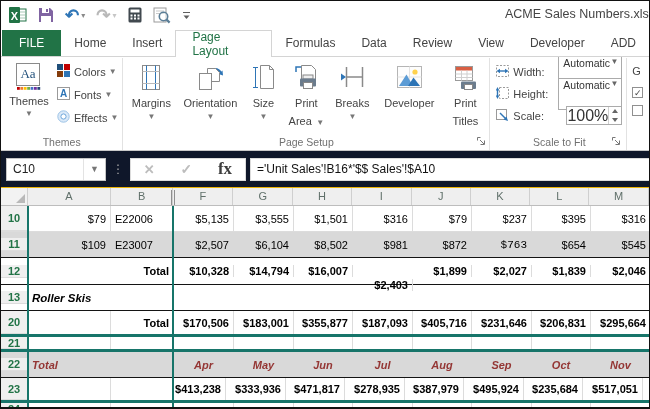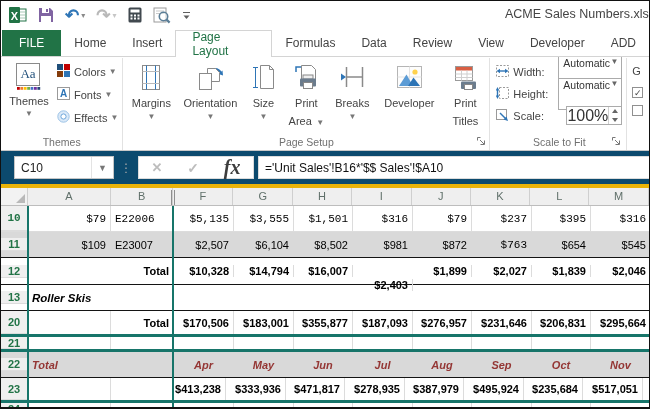--- a/index.html
+++ b/index.html
@@ -51,43 +51,43 @@
   .spin .sarrows { width:13px; border-left:1px solid #d0d0d0; display:flex; flex-direction:column; }
   .spin .sarrows div { flex:1; display:flex; align-items:center; justify-content:center; }
   .tri-up { width:0; height:0; border-left:3px solid transparent; border-right:3px solid transparent; border-bottom:4px solid #666; }
   .tri-dn { width:0; height:0; border-left:3px solid transparent; border-right:3px solid transparent; border-top:4px solid #666; }
 
   .pgroup { padding:3px 0 0 5px; border-right:none; }
   .pg-label { font-size:11px; color:#444; height:19px; display:flex; align-items:center; }
   .pg-check { width:11px; height:11px; border:1px solid #909090; background:#fff; margin-top:7px; font-size:9px; line-height:10px; color:#444; text-align:center; }
 
   
-  .fbar { height:37px; background:#0c4a6e; display:flex; align-items:center; padding:0 0 0 13px; border-bottom:4px solid #eab308; }
+  .fbar { height:37px; background:#0f172a; display:flex; align-items:center; padding:0 0 0 5px; border-bottom:1px solid #eab308; }
   .namebox { width:100px; height:23px; background:#fff; border:1px solid #c6c6c6; display:flex; align-items:center; font-size:12px; color:#222; padding-left:6px; }
   .nb-caret { margin-left:auto; font-size:9px; color:#777; padding:0 6px; border-left:1px solid #e3e3e3; align-self:stretch; display:flex; align-items:center; }
   .fb-handle { color:#aaa; font-size:12px; padding:0 6px; }
   .fb-btns { height:23px; background:#fff; border:1px solid #dcdcdc; display:flex; align-items:center; width:116px; justify-content:space-around; }
   .fb-x { color:#bdbdbd; font-size:13px; font-weight:bold; }
   .fb-check { color:#bdbdbd; font-size:14px; font-weight:bold; }
-  .fb-fx { font-family:"Liberation Serif", serif; font-style:italic; font-weight:bold; font-size:20px; color:#3d3d3d; }
+  .fb-fx { font-family:"Liberation Serif", serif; font-weight:bold; font-size:17px; color:#3d3d3d; }
   .fb-formula { flex:1; height:23px; background:#fff; border:1px solid #dcdcdc; border-right:none; margin-left:4px; display:flex; align-items:center; padding-left:6px; font-size:12px; color:#111; white-space:nowrap; overflow:hidden; }
 
   
   .sheet { position:relative; height:222px; background:#fff; overflow:hidden; }
   .g-hrow { height:18px; display:flex; background:#efefef; border-bottom:1px solid #bdbdbd; }
   .g-corner { background:#f2f2f2; border-right:1px solid #cfcfcf; position:relative; }
   .g-corner::after { content:''; position:absolute; right:2px; bottom:2px; width:0; height:0;
       border-left:9px solid transparent; border-bottom:9px solid #b9b9b9; }
   .g-hcell { font-size:11px; color:#60706a; text-align:center; line-height:17px; border-right:1px solid #cfcfcf; }
   .g-row { display:flex; background:#fff; }
   .g-row.fill { background:#d9d9d9; }
   .g-rnum { background:#efefef; color:#217346; font-weight:bold; font-size:11px; display:flex; align-items:center; justify-content:center; border-right:1px solid #cfcfcf; border-bottom:1px solid #dcdcdc; flex-shrink:0; }
   .g-cell { display:flex; align-items:center; font-size:11px; color:#000; border-right:1px solid #dcdcdc; overflow:visible; white-space:nowrap; flex-shrink:0; }
   .fill .g-cell { border-right-color:transparent; }
-  .bb-grid  { border-bottom:1px solid #dcdcdc;font-family:Liberation Mono, monospace; }
+  .bb-grid  { border-bottom:1px solid #dcdcdc; }
   .bb-black { border-bottom:1px solid #141414;align-items:center; }
   .bb-teal  { border-bottom:3px solid #17756a; }
   .bb-none  { border-bottom:none; }
   .num   { justify-content:flex-end; padding-right:4px; }
   .txt   { justify-content:flex-start; padding-left:4px; }
   .bold  { font-weight:bold; }
   .title { font-weight:bold; font-style:italic; justify-content:flex-start; padding-left:4px; font-size:11.5px; }
   .month { font-weight:bold; font-style:italic; color:#943634; justify-content:center; }
   .month.left { justify-content:flex-start; padding-left:4px; }
   .vline-rows { position:absolute; top:18px; bottom:0; width:2px; background:#17756a; z-index:5; }
@@ -502,21 +502,21 @@
         <div class="g-cell" style="width: 60px;"></div>
       </div>
       <div class="g-row bb-teal" style="height: 26px;">
         <div class="g-rnum" style="width: 27px;">20</div>
         <div class="g-cell" style="width: 83px;"></div>
         <div class="g-cell num bold" style="width: 63px;">Total</div>
         <div class="g-cell num bold" style="width: 60px;">$170,506</div>
         <div class="g-cell num bold" style="width: 60px;">$183,001</div>
         <div class="g-cell num bold" style="width: 59px;">$355,877</div>
         <div class="g-cell num bold" style="width: 60px;">$187,093</div>
-        <div class="g-cell num bold" style="width: 59px;">$276,957</div>
+        <div class="g-cell num bold" style="width: 59px;">$405,716</div>
         <div class="g-cell num bold" style="width: 60px;">$231,646</div>
         <div class="g-cell num bold" style="width: 59px;">$206,831</div>
         <div class="g-cell num bold" style="width: 60px;">$295,664</div>
       </div>
       <div class="g-row bb-teal" style="height: 15px;">
         <div class="g-rnum" style="width: 27px;">21</div>
         <div class="g-cell" style="width: 83px;"></div>
         <div class="g-cell" style="width: 63px;"></div>
         <div class="g-cell" style="width: 60px;"></div>
         <div class="g-cell" style="width: 60px;"></div>

